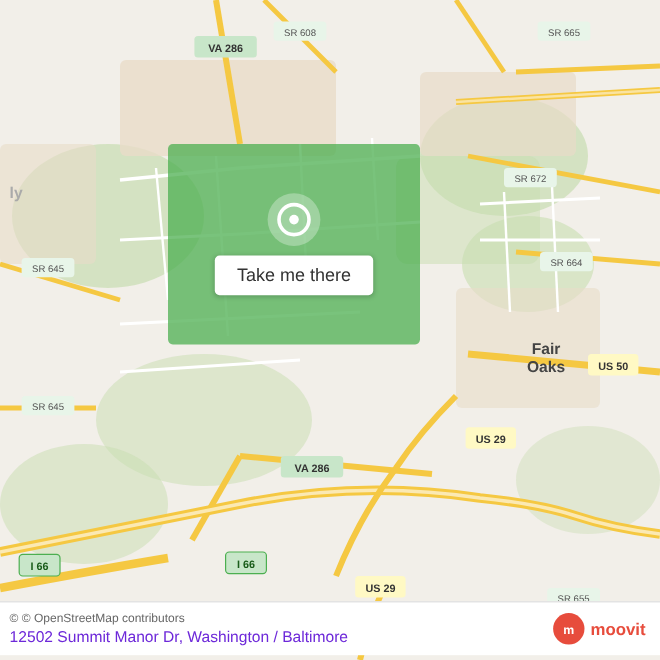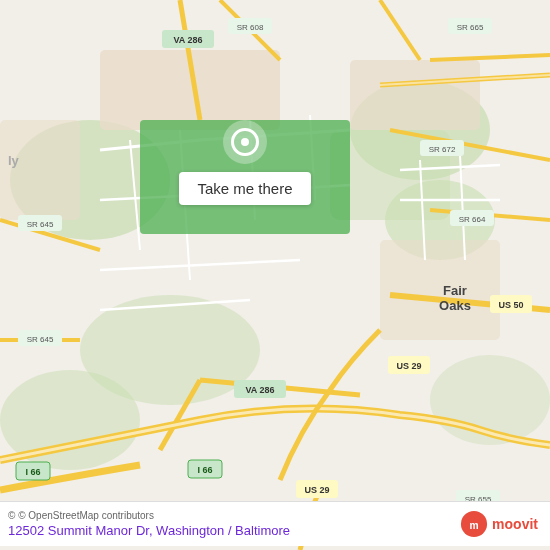--- a/index.html
+++ b/index.html
@@ -26,27 +26,27 @@
       width: 550px;
       height: 550px;
     }
 
     
     .green-box {
       position: absolute;
       top: 120px;
       left: 140px;
       width: 210px;
-      height: 114px;
+      height: 167px;
       background: rgba(76, 175, 80, 0.75);
       border-radius: 4px;
       display: flex;
       flex-direction: column;
       align-items: center;
-      justify-content: flex-start;
+      justify-content: center;
       gap: 8px;
     }
 
     .location-pin {
       width: 44px;
       height: 44px;
       position: relative;
       display: flex;
       align-items: center;
       justify-content: center;

